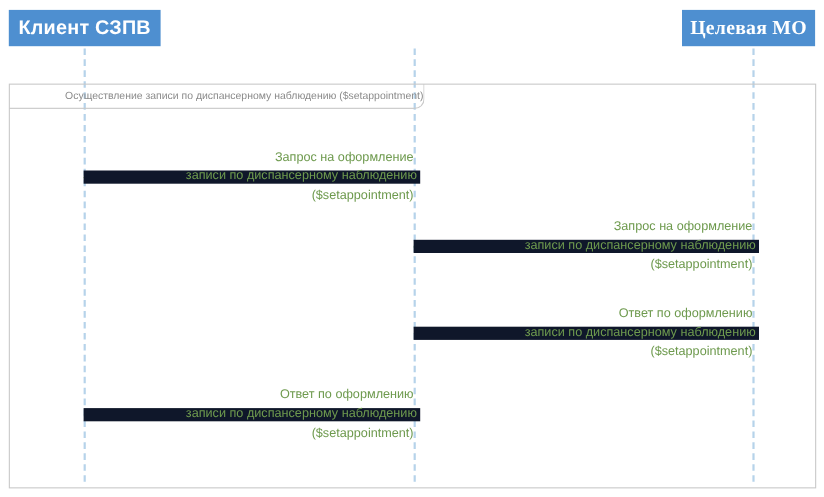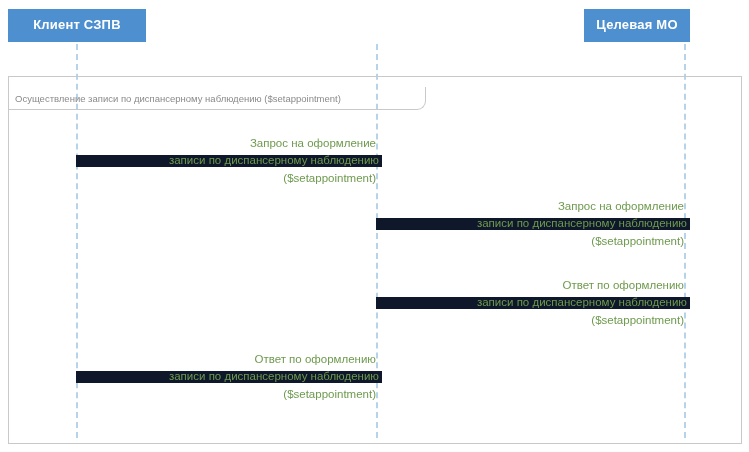--- a/index.html
+++ b/index.html
@@ -17,21 +17,21 @@
     background: #ffffff;
     overflow: hidden;
   }
 
   
   .participant {
     position: absolute;
     box-sizing: border-box;
     background: #4e8fd0;
     color: #ffffff;
-    font-size: 13px;
+    font-size: 18px;
     font-weight: bold;
     letter-spacing: 0.2px;
     display: flex;
     align-items: center;
     justify-content: center;
     text-align: center;
     line-height: 1.1;
     white-space: nowrap;
   }
 
@@ -102,30 +102,30 @@
 </head>
 <body>
 
 <div id="canvas">
 
   <div class="participant" style="left:8px; top:9px; width:138px; height:33px;">
     <span>Клиент СЗПВ</span>
   </div>
 
 
-  <div class="participant" style="left:584px; top:9px; width:106px; height:33px;">
+  <div class="participant" style="left:620px; top:9px; width:121px; height:33px;font-family:Liberation Serif, serif;">
     <span>Целевая МО</span>
   </div>
 
   <div class="lifeline" style="left:76px; top:44px; height:394px;"></div>
   <div class="lifeline" style="left:376px; top:44px; height:394px;"></div>
   <div class="lifeline" style="left:684px; top:44px; height:394px;"></div>
 
   <div class="fragment" style="left:8px; top:76px; width:734px; height:368px;"></div>
-  <div class="fragment-tab" style="left:8px; top:87px; width:418px; height:23px;">
+  <div class="fragment-tab" style="left:8px; top:76px; width:378px; height:23px;justify-content:flex-end;">
     <span>Осуществление записи по диспансерному наблюдению ($setappointment)</span>
   </div>
 
   <div class="msg-line" style="left:76px; top:161px; width:292px;"></div>
   <div class="arrow-head right" style="left:366px; top:156px;"></div>
   <div class="msg-label" style="left:76px; top:138px; width:300px;">Запрос на оформление</div>
   <div class="msg-label mid" style="left:76px; top:155px; width:300px;">записи по диспансерному наблюдению</div>
   <div class="msg-label italic" style="left:76px; top:173px; width:300px;">($setappointment)</div>
 
   <div class="msg-line" style="left:376px; top:224px; width:300px;"></div>

